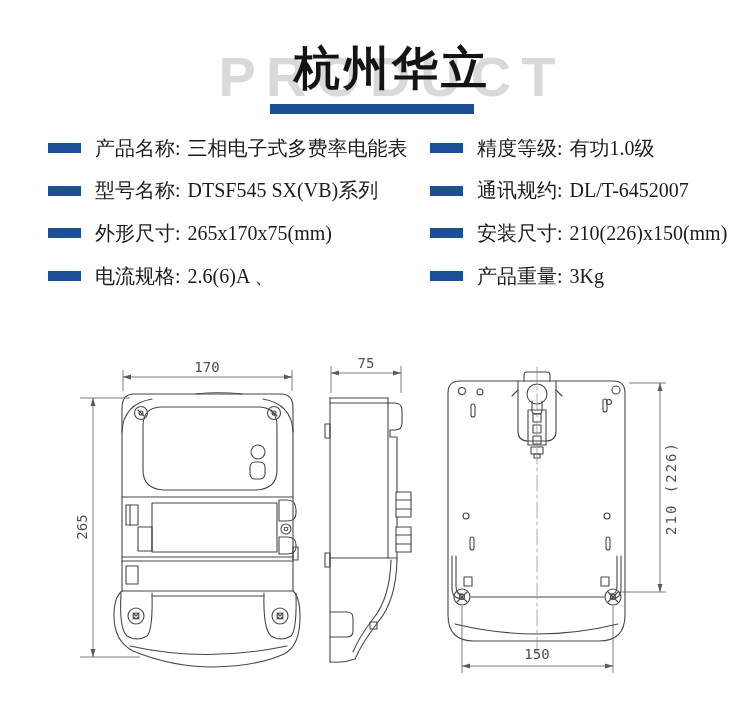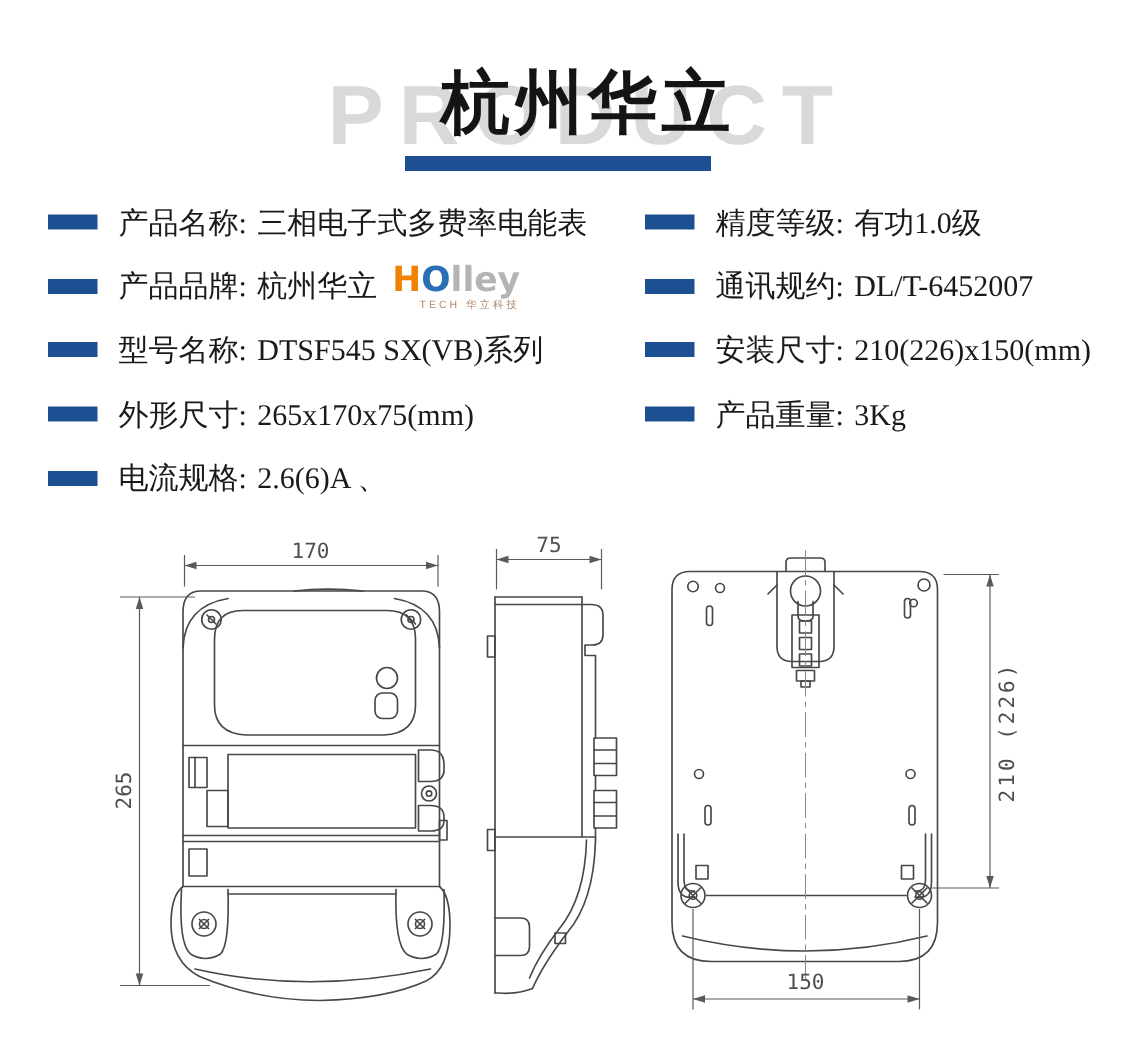--- a/index.html
+++ b/index.html
@@ -8,21 +8,21 @@
   
   .watermark{position:absolute;top:44px;left:0;right:0;text-align:center;
              font-family:"Liberation Sans",sans-serif;font-weight:700;font-size:56px;
              letter-spacing:10px;color:#d9d9d9;user-select:none;}
   .title{position:absolute;top:38px;left:0;right:0;text-align:center;margin:0;
          font-family:"Liberation Sans",sans-serif;font-weight:800;font-size:46px;
          letter-spacing:3px;color:#141414;}
   .title-bar{position:absolute;top:104px;left:270px;width:204px;height:10px;background:#1d4e91;}
   
   .col{position:absolute;top:127px;}
-  .col-left{left:32px;}
+  .col-left{left:48px;}
   .col-right{left:430px;}
   .spec-row{display:flex;align-items:center;height:42.6px;}
   .bullet{width:33px;height:10px;background:#1d4f93;margin-right:14px;flex:none;}
   .spec-text{font-size:20px;color:#1a1a1a;white-space:nowrap;}
   .spec-value{margin-left:7px;}
   
   .logo{display:inline-flex;flex-direction:column;margin-left:10px;line-height:1;
         transform:translateY(1px);}
   .logo-word{font-family:"DejaVu Sans",sans-serif;font-weight:800;font-size:23px;}
   .lg-h{color:#f08300;}
@@ -44,28 +44,20 @@
 <div class="page">
 
   <div class="watermark">PRODUCT</div>
   <h1 class="title">杭州华立</h1>
   <div class="title-bar"></div>
 
   <div class="col col-left">
     <div class="spec-row">
       <span class="bullet"></span>
       <span class="spec-text"><span>产品名称:</span><span class="spec-value">三相电子式多费率电能表</span></span>
-    </div>
-    <div class="spec-row">
-      <span class="bullet"></span>
-      <span class="spec-text"><span>产品品牌:</span><span class="spec-value">杭州华立</span></span>
-      <span class="logo">
-        <span class="logo-word"><span class="lg-h">H</span><span class="lg-o">O</span><span class="lg-rest">lley</span></span>
-        <span class="logo-sub">TECH 华立科技</span>
-      </span>
     </div>
     <div class="spec-row">
       <span class="bullet"></span>
       <span class="spec-text"><span>型号名称:</span><span class="spec-value">DTSF545 SX(VB)系列</span></span>
     </div>
     <div class="spec-row">
       <span class="bullet"></span>
       <span class="spec-text"><span>外形尺寸:</span><span class="spec-value">265x170x75(mm)</span></span>
     </div>
     <div class="spec-row">

